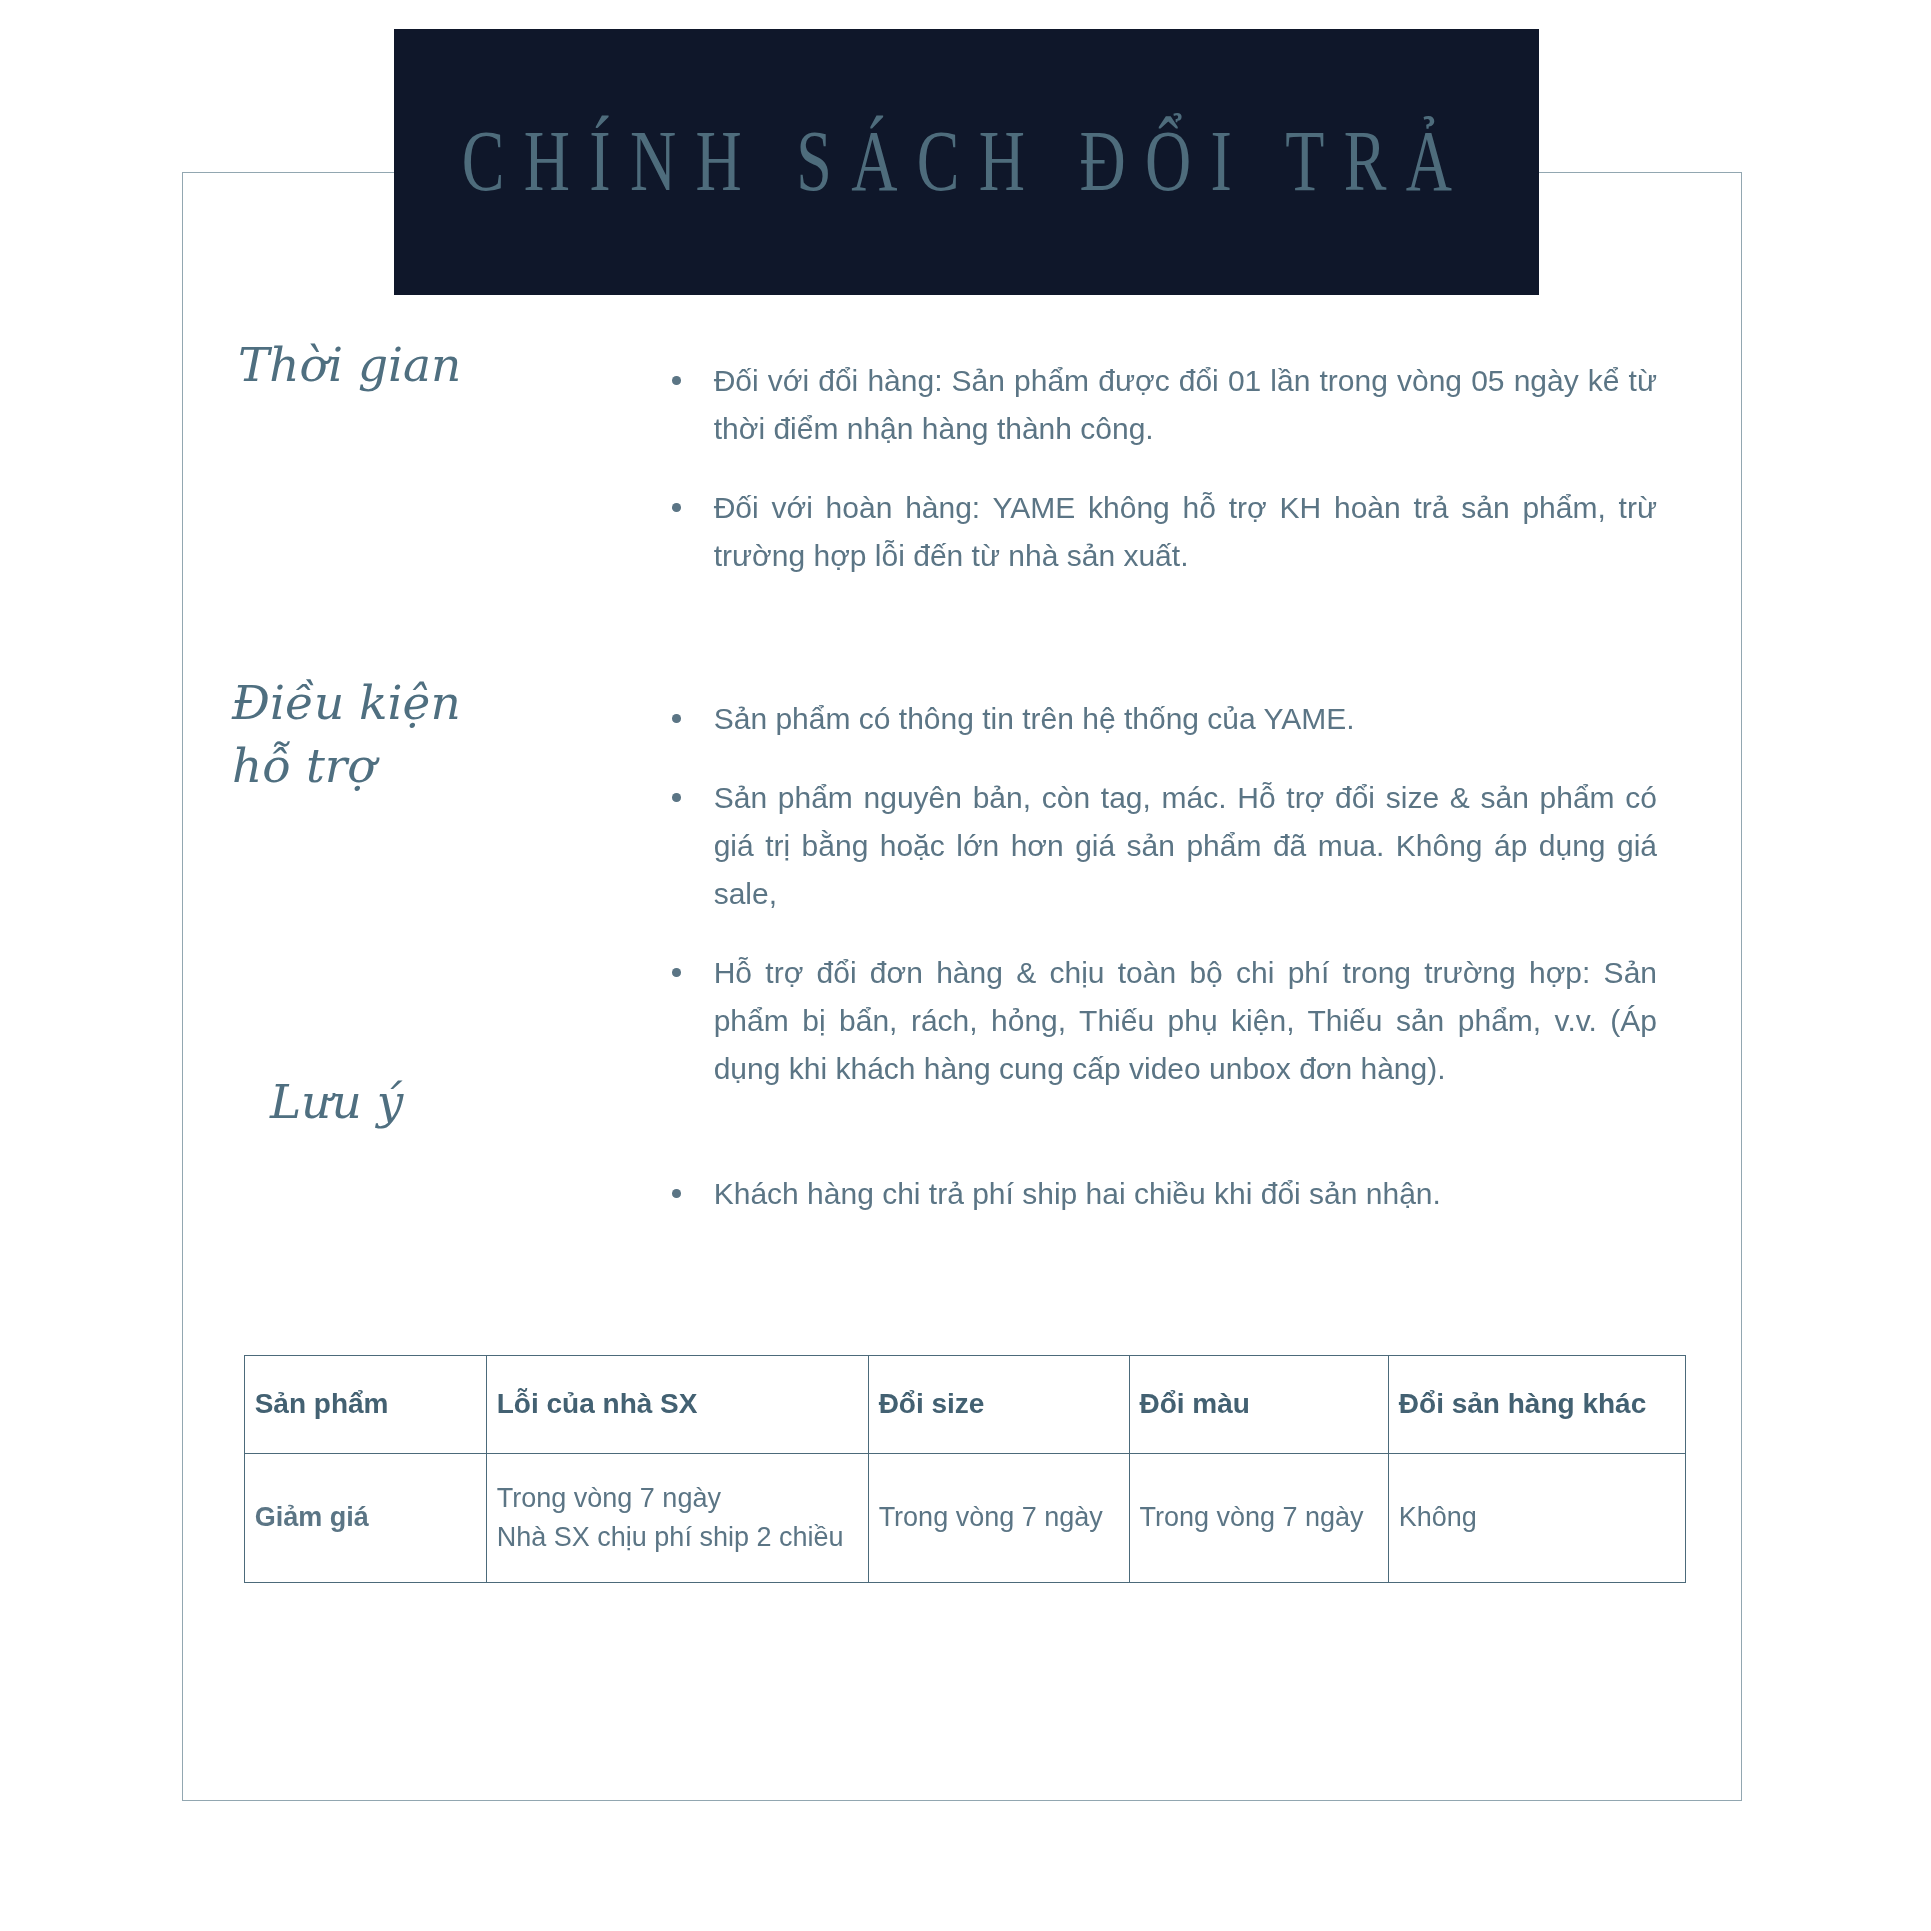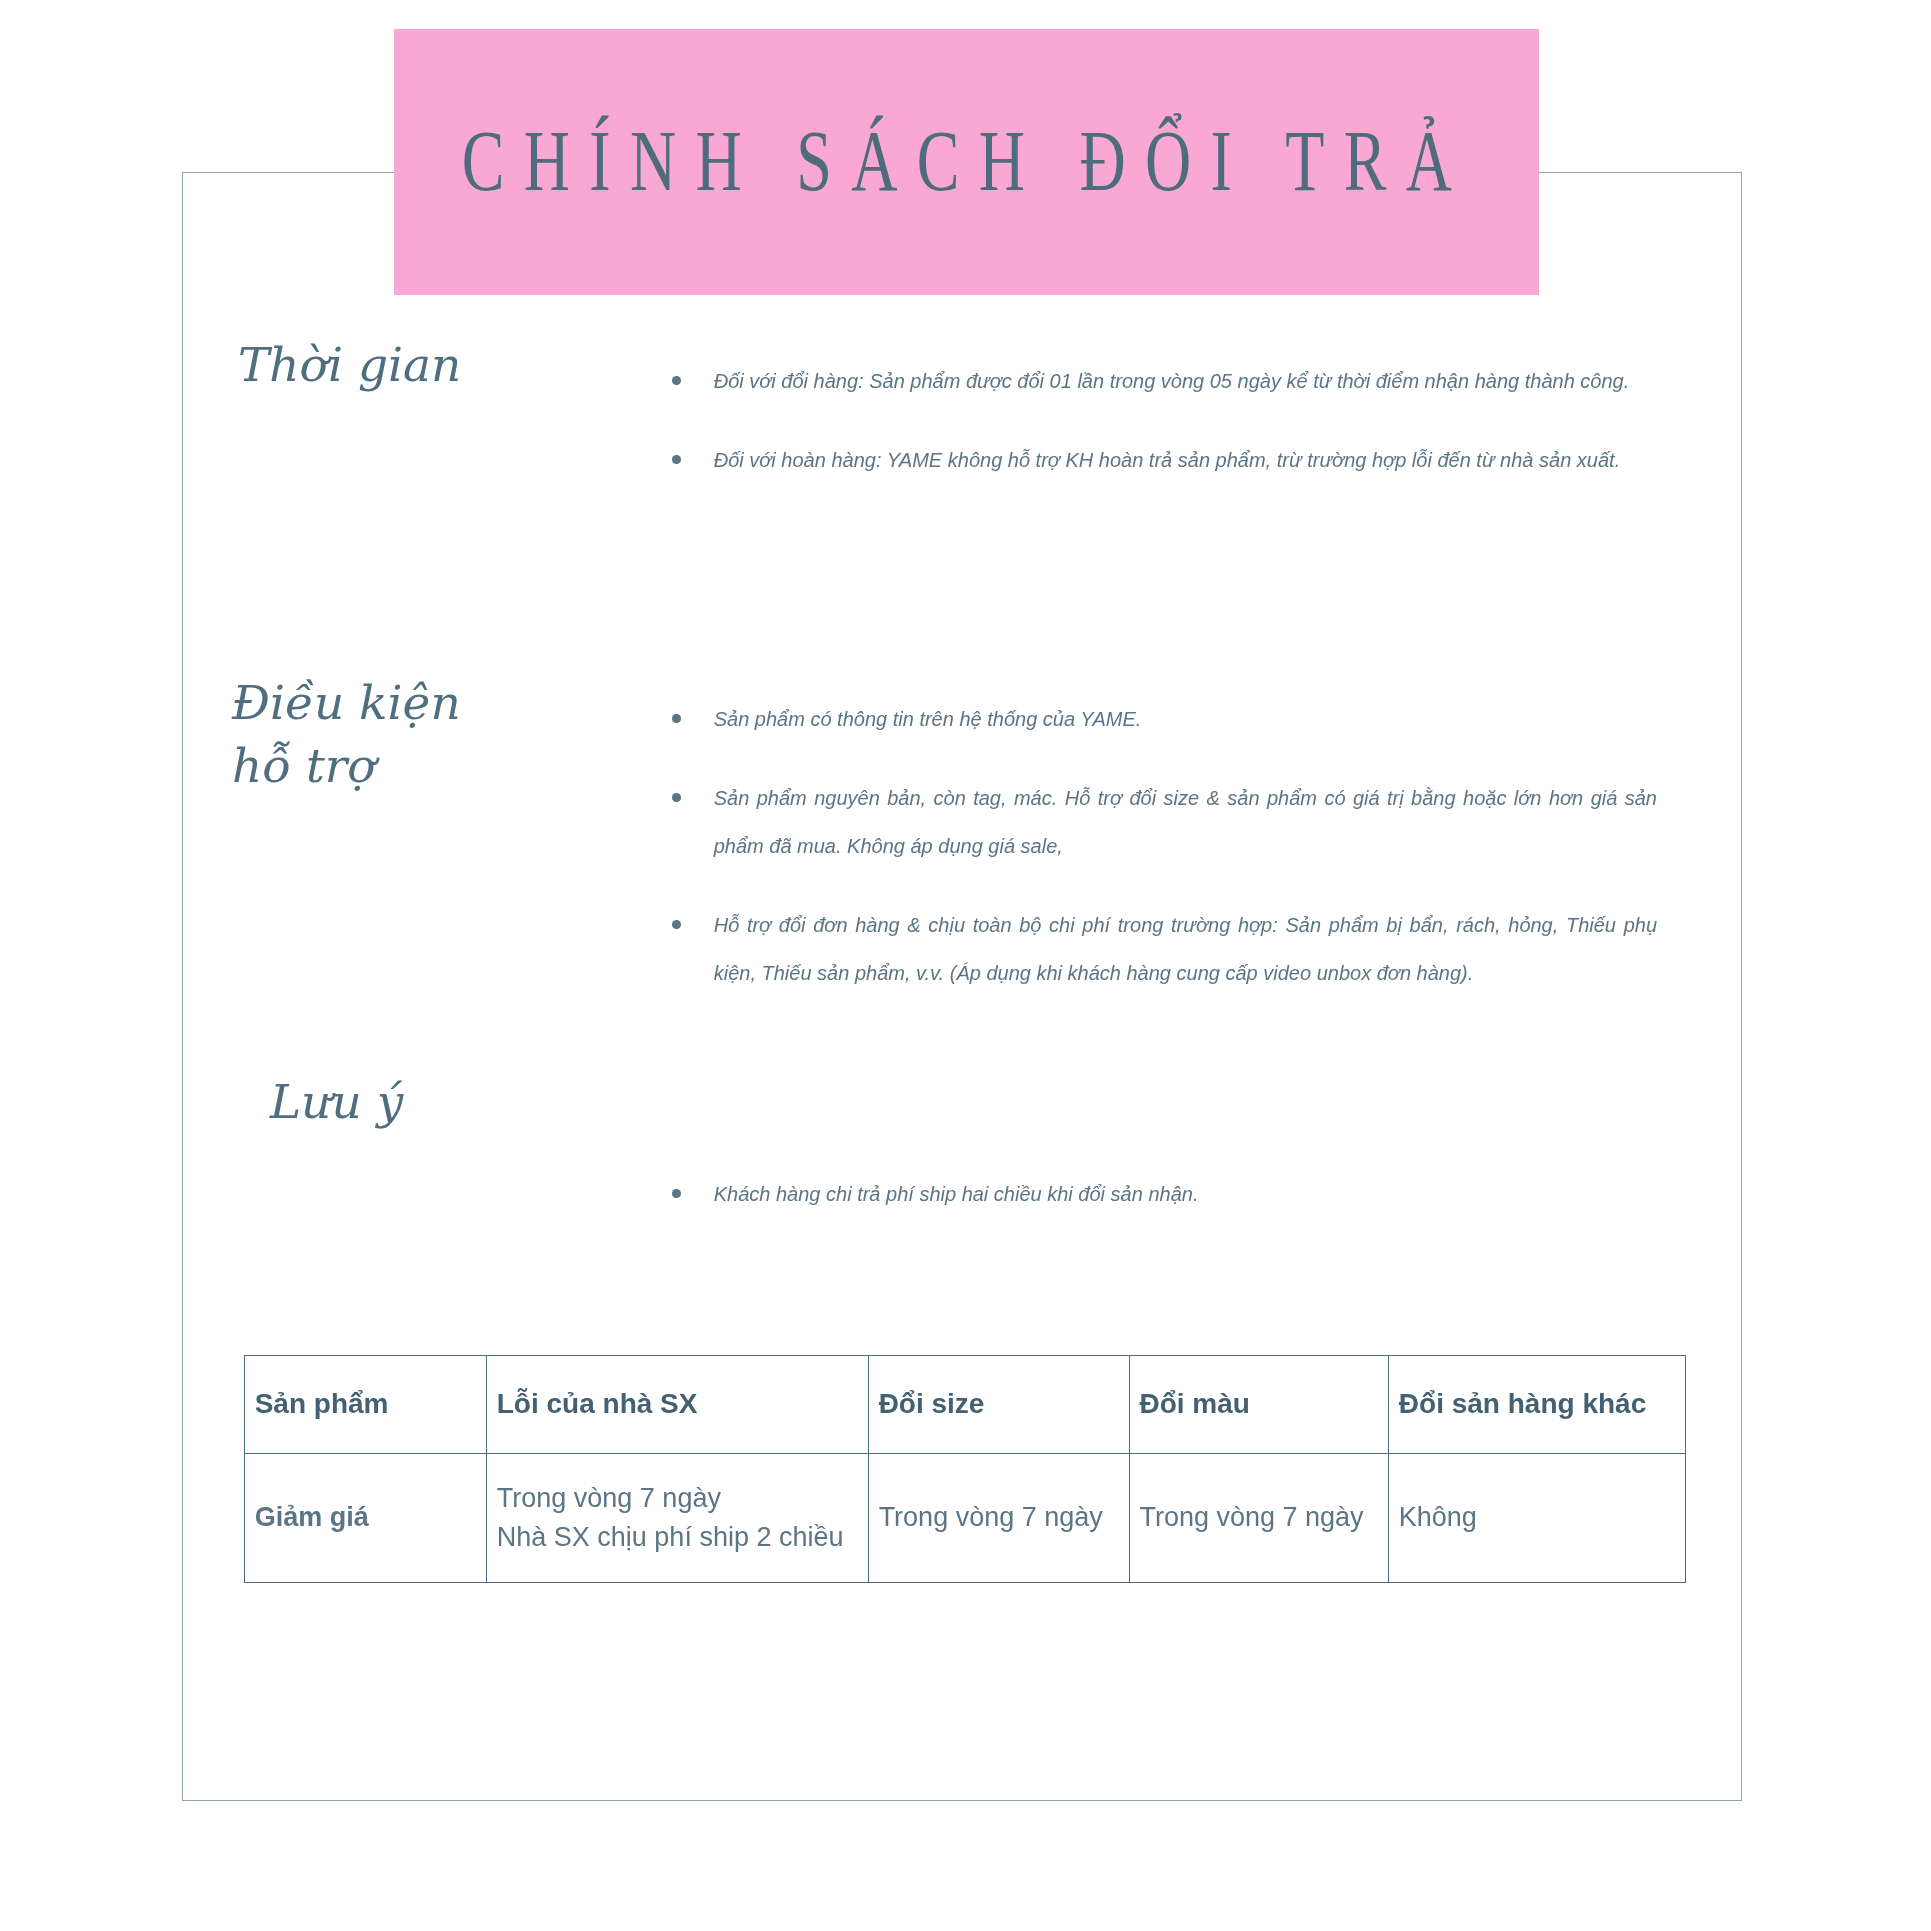--- a/index.html
+++ b/index.html
@@ -14,21 +14,21 @@
   .frame{
     position:absolute;
     left:182px;top:172px;
     width:1558px;height:1627px;
     border:1.9px solid #92a7b1;
   }
   .banner{
     position:absolute;
     left:394px;top:29px;
     width:1145px;height:266px;
-    background:#f9a8d4;
+    background:#0f172a;
     display:flex;align-items:center;justify-content:center;
   }
   .page-title{
     font-family:"Liberation Serif",serif;
     font-weight:400;
     font-size:64px;
     letter-spacing:19.3px;
     color:#4e6c7c;
     transform:scaleY(1.35);
     white-space:nowrap;
@@ -61,25 +61,24 @@
   }
   .bullet-dot{
     flex:0 0 auto;
     width:8.7px;height:8.7px;
     border-radius:50%;
     background:#5b7585;
     margin:19.3px 33px 0 0;
   }
   .bullet-text{
     flex:1 1 auto;
-    font-size:20px;
+    font-size:30px;
     line-height:48px;
     text-align:justify;
     color:#5b7585;
-    font-style:italic;
   }
   table.policy-table{
     position:absolute;
     left:244px;top:1355px;
     width:1442px;
     border-collapse:collapse;
     table-layout:fixed;
   }
   table.policy-table th,
   table.policy-table td{

